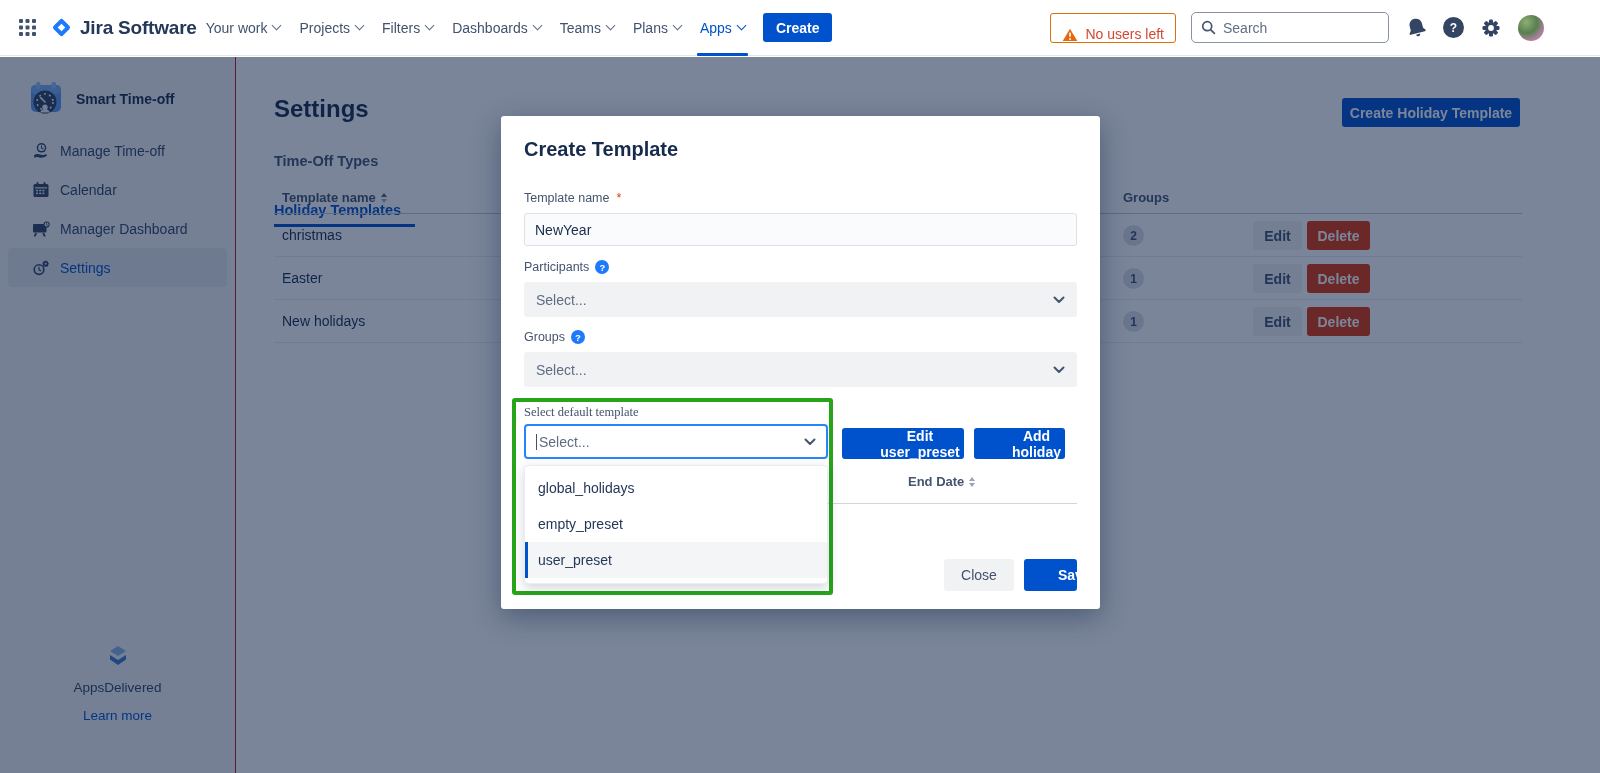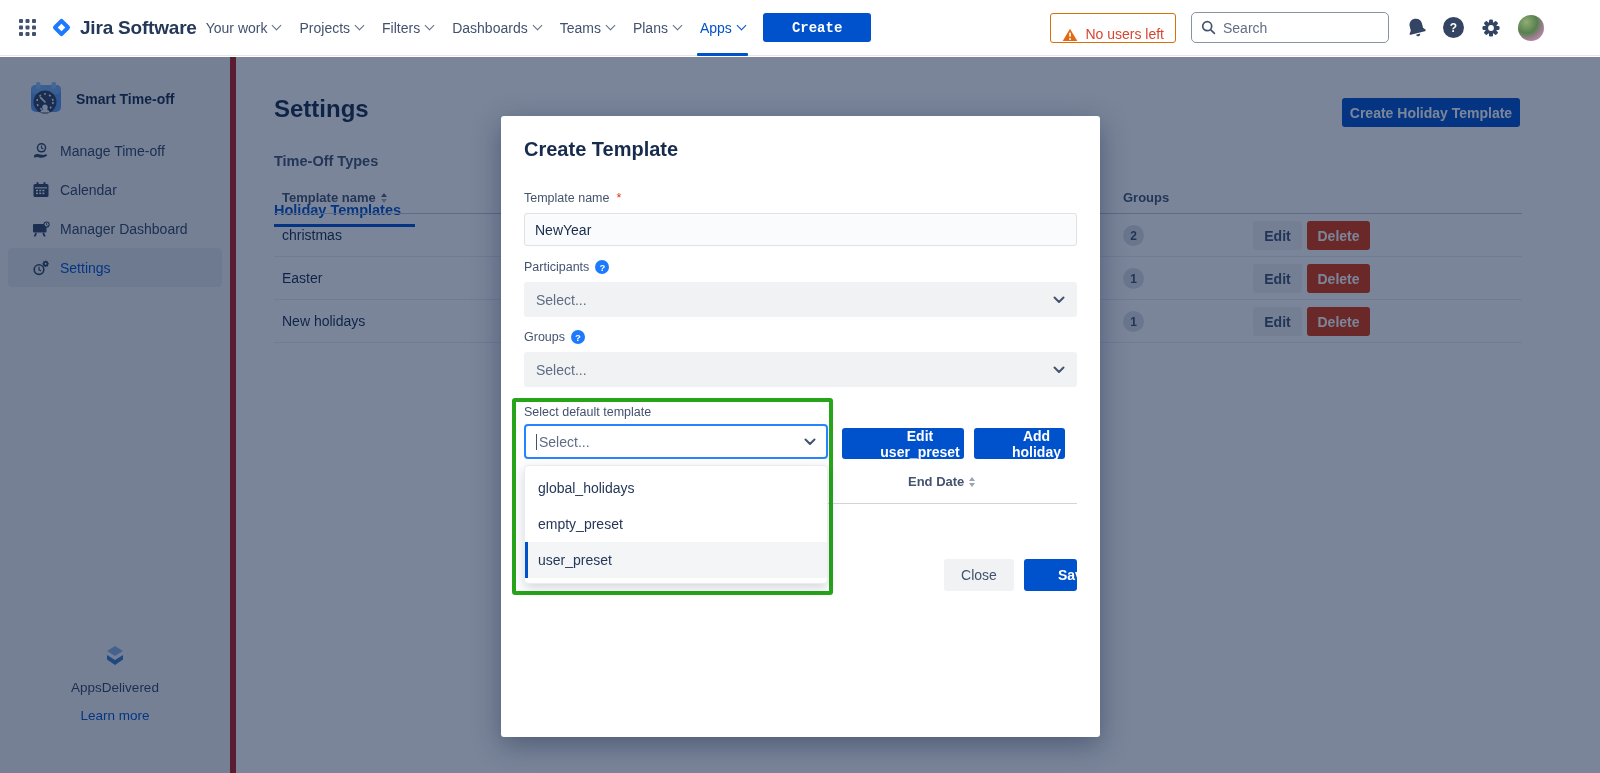--- a/index.html
+++ b/index.html
@@ -16,32 +16,32 @@
   }
   .appswitcher { width:26px; height:26px; display:flex; align-items:center; justify-content:center; margin-right:10px; cursor:pointer; }
   .logo { display:flex; align-items:center; gap:7px; margin-right:7px; cursor:pointer; }
   .logoname { font-size:19px; font-weight:700; color:#253858; letter-spacing:-0.2px; white-space:nowrap; }
   .mainnav { display:flex; align-items:stretch; height:56px; column-gap:15px; }
   .navitem { position:relative; display:flex; align-items:center; padding:0 2px; font-size:14px; color:#42526E; font-weight:500; cursor:pointer; white-space:nowrap; }
   .navitem .chev { width:7px; height:7px; border-right:1.7px solid #5E6C84; border-bottom:1.7px solid #5E6C84; transform:rotate(45deg); margin-left:6px; margin-top:-4px; }
   .navitem.active { color:#0052CC; }
   .navitem.active .chev { border-color:#0052CC; }
   .navitem.active::after { content:""; position:absolute; left:-1px; right:-1px; bottom:0; height:3px; background:#0052CC; border-radius:1px; }
-  .createbtn { margin-left:16px; height:29px; padding:0 29px; background:#0052CC; color:#fff; font-size:14px; font-weight:600; border:none; border-radius:3px; cursor:pointer; font-family:Liberation Mono, monospace; }
+  .createbtn { margin-left:16px; height:29px; padding:0 13px; background:#0052CC; color:#fff; font-size:14px; font-weight:600; border:none; border-radius:3px; cursor:pointer; font-family:Liberation Sans, sans-serif; }
   .navright { margin-left:auto; display:flex; align-items:center; gap:15px; }
   .warnbtn { height:30px; display:flex; align-items:flex-end; gap:7px; padding:0 11px; background:#fff; border:1px solid #D97008; border-radius:3px; color:#D64530; font-size:14px; cursor:pointer; font-family:inherit; white-space:nowrap; }
   .searchbox { width:198px; height:31px; border:1.5px solid #8993A4; border-radius:5px; display:flex; align-items:center; padding:0 9px; gap:7px; background:#fff; }
   .searchbox input { border:none; outline:none; width:140px; font-size:14px; color:#172B4D; font-family:inherit; background:transparent; }
   .searchbox input::placeholder { color:#626F86; }
   .iconbtn { width:24px; height:24px; display:flex; align-items:center; justify-content:center; cursor:pointer; }
   .helpcircle { width:21px; height:21px; border-radius:50%; background:#344563; color:#fff; font-size:12px; font-weight:700; display:flex; align-items:center; justify-content:center; cursor:pointer; }
   .avatar { width:26px; height:26px; border-radius:50%; cursor:pointer;
     background: radial-gradient(circle at 32% 28%, #8fae72 0%, #57804f 42%, #a97f9a 70%, #c9a3b4 100%); }
   
-  .sidebar { position:absolute; left:0; top:57px; width:236px; height:716px; background:#F4F5F7; border-right:6px solid #b91c1c; z-index:1; }
+  .sidebar { position:absolute; left:0; top:57px; width:236px; height:716px; background:#F4F5F7; border-right:1px solid #b91c1c; z-index:1; }
   .appheader { position:absolute; top:24px; left:28px; display:flex; align-items:center; gap:12px; }
   .apptitle { font-size:14px; font-weight:700; color:#172B4D; }
   .snav { position:absolute; top:74px; left:0; right:0; }
   .snav-item { height:39px; display:flex; align-items:center; gap:10px; margin:0 8px; padding-left:24px; border-radius:4px; cursor:pointer; }
   .snav-item .slabel { font-size:14px; color:#344563; }
   .snav-item.active { background:#E4E7EB; }
   .snav-item.active .slabel { color:#0052CC; }
   .sfoot { position:absolute; top:588px; left:0; right:0; text-align:center; }
   .sfoot .brand { font-size:13.5px; color:#344563; margin-top:7px; }
   .sfoot .learn { font-size:13.5px; color:#0052CC; font-weight:500; margin-top:13px; cursor:pointer; }
@@ -59,39 +59,39 @@
   .th-name { left:8px; }
   .th-groups { left:849px; }
   .trow { position:relative; height:43px; border-bottom:1px solid #EBECF0; }
   .tname { position:absolute; left:8px; top:13px; font-size:14px; color:#172B4D; }
   .badge { position:absolute; left:849px; top:11px; width:21px; height:21px; border-radius:50%; background:#DCDFE4; color:#42526E; font-size:12px; font-weight:600; display:flex; align-items:center; justify-content:center; }
   .editbtn { position:absolute; left:979px; top:7px; width:49px; height:29px; background:#F1F2F4; border:none; border-radius:3px; color:#42526E; font-size:14px; font-weight:600; cursor:pointer; font-family:inherit; }
   .delbtn { position:absolute; left:1033px; top:7px; width:63px; height:29px; background:#DE350B; border:none; border-radius:3px; color:#fff; font-size:14px; font-weight:600; cursor:pointer; font-family:inherit; }
   
   .overlay { position:absolute; left:0; top:57px; width:1600px; height:716px; background:rgba(9,30,66,0.54); z-index:10; }
   
-  .modal { position:absolute; left:501px; top:116px; width:599px; height:621px; background:#fff; border-radius:3px; box-shadow:0 8px 28px rgba(9,30,66,0.4); z-index:20; }
+  .modal { position:absolute; left:501px; top:116px; width:599px; height:493px; background:#fff; border-radius:3px; box-shadow:0 8px 28px rgba(9,30,66,0.4); z-index:20; }
   .m-title { position:absolute; left:23px; top:22px; font-size:20px; font-weight:700; color:#172B4D; }
   .m-label { position:absolute; font-size:12.5px; color:#44546F; display:flex; align-items:center; gap:6px; }
   .req { color:#DE350B; font-size:12.5px; margin-left:1px; }
   .qicon { width:14px; height:14px; border-radius:50%; background:#1D7AFC; color:#fff; font-size:9.5px; font-weight:700; display:flex; align-items:center; justify-content:center; cursor:pointer; }
   .m-input { position:absolute; left:23px; top:97px; width:553px; height:33px; border:1px solid #DFE1E6; border-radius:3px; background:#FAFBFC; padding:0 10px; font-size:14px; color:#172B4D; font-family:inherit; outline:none; }
   .m-select { position:absolute; left:23px; width:553px; height:35px; background:#F1F2F4; border-radius:3px; display:flex; align-items:center; justify-content:space-between; padding:0 12px; cursor:pointer; }
   .m-select .ph { font-size:14px; color:#5E6C84; }
   .m-hline { position:absolute; left:23px; top:387px; width:553px; border-top:1px solid #D0D4DB; z-index:1; }
   .m-enddate { position:absolute; left:407px; top:358px; font-size:13px; font-weight:600; color:#44546F; display:flex; align-items:center; gap:4px; cursor:pointer; z-index:1; }
   .bluebtn { position:absolute; background:#0052CC; color:#fff; border:none; border-radius:3px; font-size:14px; font-weight:600; cursor:pointer; font-family:inherit;padding-left:34px; }
   .btn-editpreset { left:341px; top:312px; width:122px; height:31px; }
   .btn-addholiday { left:473px; top:312px; width:91px; height:31px; }
   .btn-close { position:absolute; left:443px; top:443px; width:70px; height:32px; background:#F1F2F4; border:none; border-radius:3px; color:#42526E; font-size:14px; font-weight:500; cursor:pointer; font-family:inherit; }
   .btn-save { position:absolute; left:523px; top:443px; width:53px; height:32px; }
   .btn-save.bluebtn { position:absolute; }
   
   .greenbox { position:absolute; left:11px; top:282px; width:321px; height:197px; border:4px solid #28A41B; border-radius:3px; z-index:5; background:transparent; }
-  .g-label { position:absolute; left:8px; top:3px; font-size:12.5px; color:#42526E; }
+  .g-label { position:absolute; left:8px; top:3px; font-size:12.5px; color:#42526E;font-family:Liberation Serif, serif; }
   .g-select { position:absolute; left:8px; top:22px; width:304px; height:35px; background:#fff; border:2px solid #2684FF; border-radius:4px; display:flex; align-items:center; padding:0 10px; cursor:pointer; }
   .g-select .caret { width:1px; height:16px; background:#42526E; margin-right:2px; }
   .g-select .ph { font-size:14px; color:#5E6C84; flex:1; }
   .g-menu { position:absolute; left:8px; top:63px; width:304px; height:119px; background:#fff; border:1px solid #EBECF0; border-radius:4px; box-shadow:0 4px 12px rgba(9,30,66,0.18); padding:4px 0; z-index:6; }
   .g-opt { position:relative; height:36px; display:flex; align-items:center; padding-left:13px; font-size:14px; color:#253858; cursor:pointer; }
   .g-opt.highlight { background:#F4F5F7; }
   .g-opt.highlight::before { content:""; position:absolute; left:0; top:0; bottom:0; width:3px; background:#0052CC; }
   .selchev { flex:none; }
 </style>
 </head>

